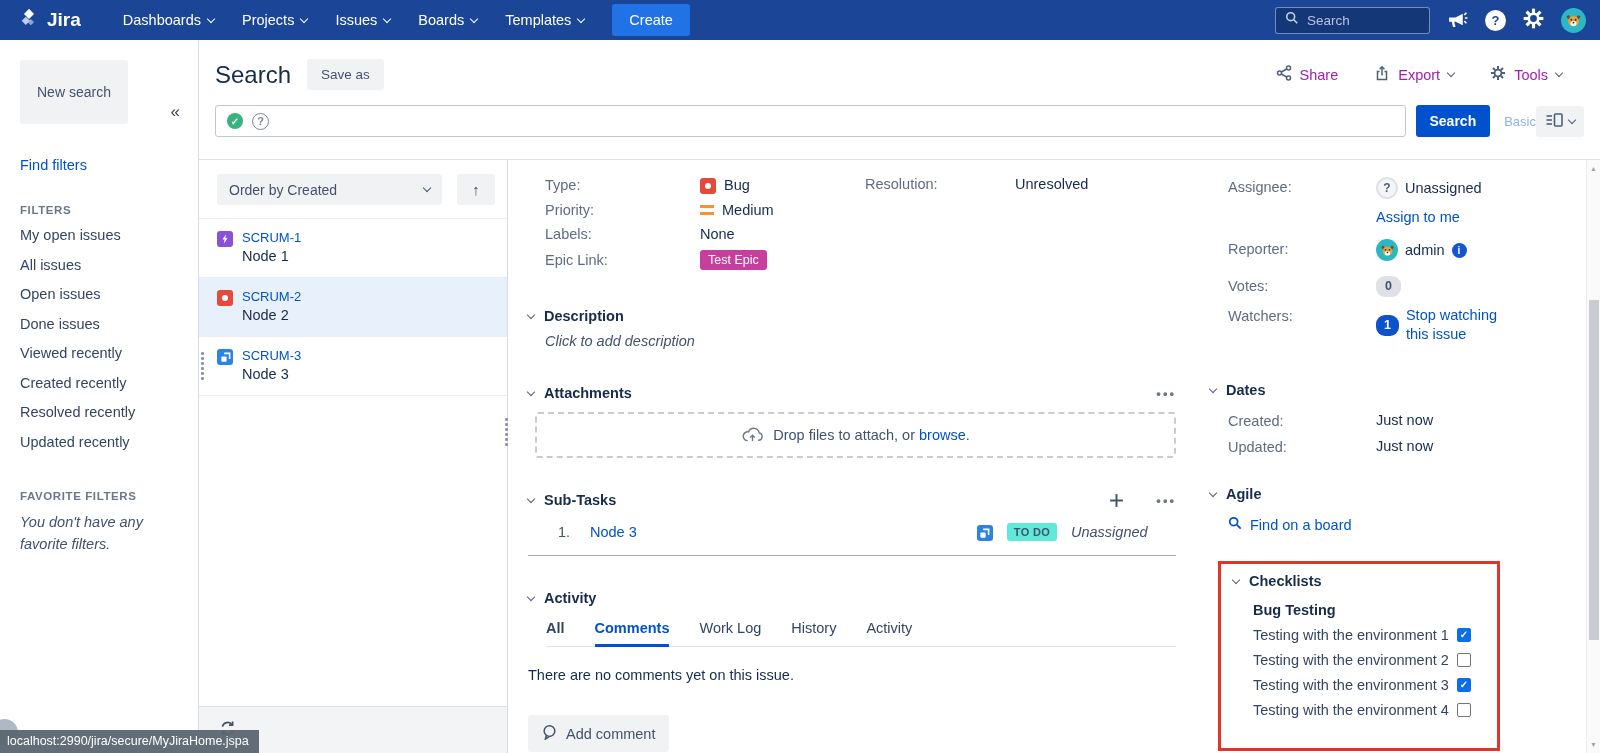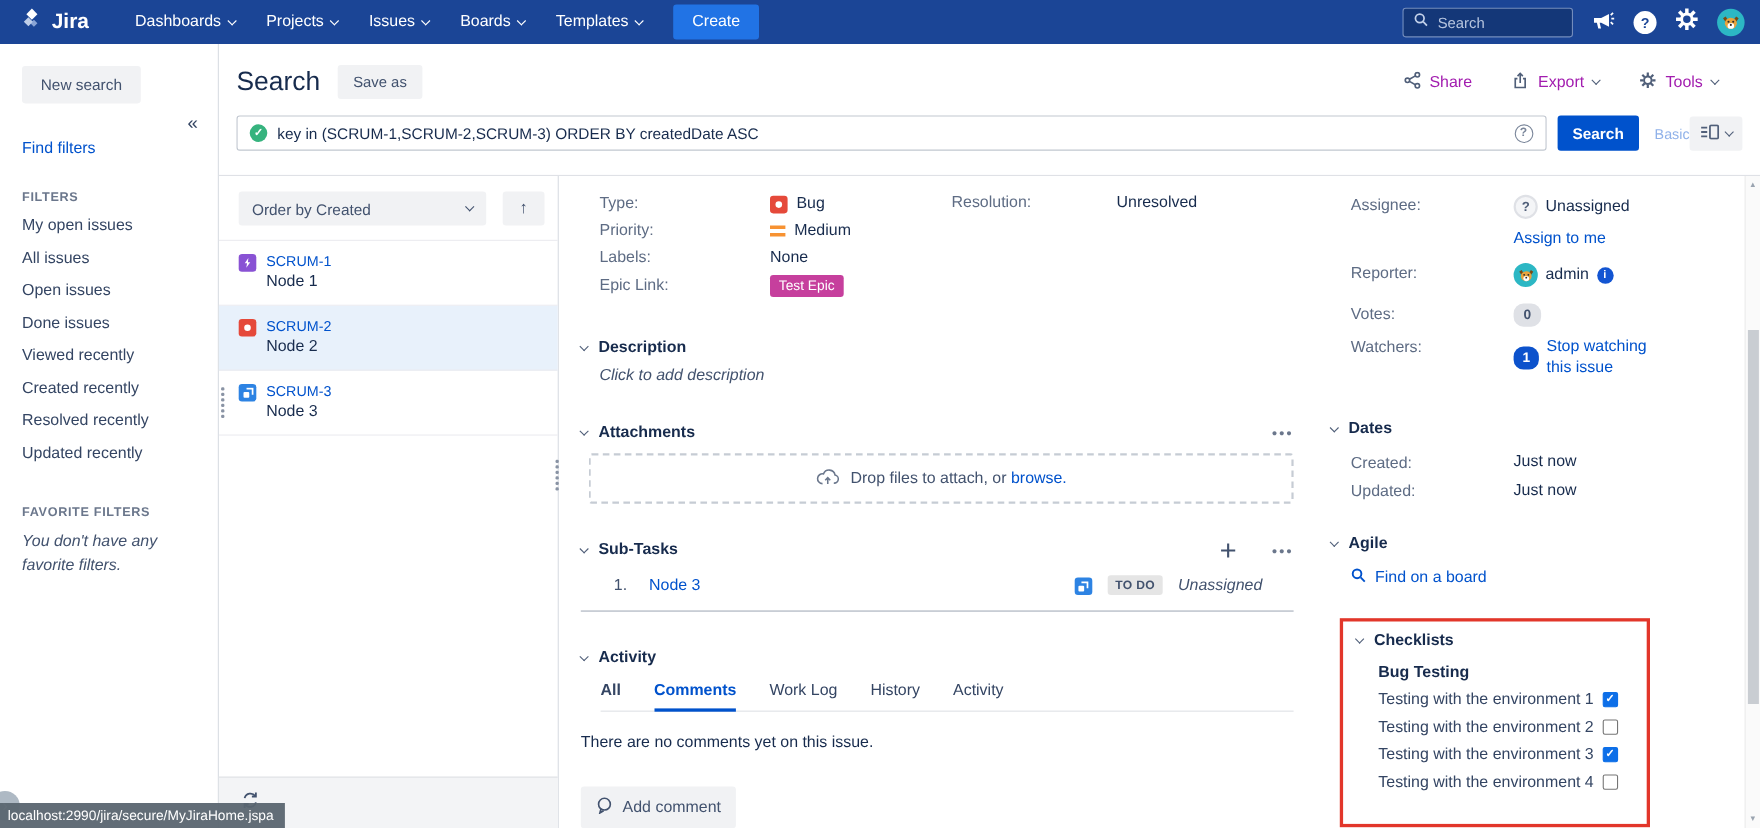--- a/index.html
+++ b/index.html
@@ -15,21 +15,21 @@
   .nav-right { margin-left:auto; display:flex; align-items:center; gap:17px; }
   .nav-search { display:flex; align-items:center; gap:8px; width:155px; height:27px; background:rgba(9,30,66,0.35); border:1px solid rgba(166,187,225,0.65); border-radius:3px; padding:0 9px; }
   .nav-search input { background:transparent; border:none; outline:none; color:#e5ebf5; font-size:13.5px; width:110px; font-family:inherit; }
   .nav-search input::placeholder { color:#b6c4de; }
   .help-circle { width:21px; height:21px; border-radius:50%; background:#fff; color:#1b4596; font-size:13px; font-weight:bold; display:flex; align-items:center; justify-content:center; cursor:pointer; }
   .avatar { width:25px; height:25px; border-radius:50%; background:#2cb7c4; display:flex; align-items:center; justify-content:center; overflow:hidden; cursor:pointer; flex:none; }
 
   
   .app { display:flex; height:713px; }
   .sidebar { width:199px; border-right:1px solid #d9dde3; padding:20px 0 0 20px; position:relative; flex:none; }
-  .new-search { display:inline-block; background:#f1f2f4; color:#42526e; font-size:14px; padding:9px 17px; border-radius:3px; border:none; font-family:inherit; cursor:pointer; }
+  .new-search { display:inline-block; background:#f1f2f4; color:#42526e; font-size:14px; padding:24px 17px; border-radius:3px; border:none; font-family:inherit; cursor:pointer; }
   .collapse { position:absolute; right:18px; top:62px; color:#344563; font-size:17px; cursor:pointer; }
   .find-filters { display:block; margin-top:33px; color:#0052cc; font-size:14.5px; text-decoration:none; }
   .side-head { margin-top:31px; font-size:11.5px; letter-spacing:.6px; color:#6b778c; font-weight:bold; }
   .side-list { list-style:none; margin-top:5px; }
   .side-list li { color:#344563; font-size:14.5px; line-height:29.5px; cursor:pointer; }
   .fav-empty { margin-top:9px; font-style:italic; color:#42526e; font-size:14.5px; line-height:22px; width:150px; }
 
   .main { flex:1; display:flex; flex-direction:column; min-width:0; }
   .main-header { height:120px; border-bottom:1px solid #dfe1e6; padding:0 16px; flex:none; }
   .title-row { display:flex; align-items:center; gap:16px; padding-top:19px; }
@@ -76,21 +76,21 @@
   .sec-head { display:flex; align-items:center; gap:10px; font-size:14.5px; font-weight:bold; color:#172b4d; }
   .sec-chev { width:6px; height:6px; border-right:1.8px solid #505f79; border-bottom:1.8px solid #505f79; transform:rotate(45deg); margin-top:-3px; flex:none; cursor:pointer; }
   .meatball { margin-left:auto; color:#6b778c; font-size:13px; letter-spacing:2px; cursor:pointer; font-weight:bold; }
   .desc-placeholder { font-style:italic; color:#42526e; font-size:14.5px; margin:9px 0 0 17px; cursor:text; }
   .dropzone { margin:11px 0 0 7px; height:46px; border:2px dashed #c6ccd4; border-radius:3px; display:flex; align-items:center; justify-content:center; gap:9px; color:#42526e; font-size:14.5px; cursor:pointer; }
   .link { color:#0052cc; text-decoration:none; cursor:pointer; }
   .plus-ic { margin-left:auto; cursor:pointer; display:flex; }
   .sub-row { display:flex; align-items:center; margin:15px 0 0 30px; font-size:14.5px; }
   .sub-num { width:32px; color:#42526e; flex:none; }
   .sub-right { margin-left:auto; display:flex; align-items:center; gap:14px; }
-  .status-badge { background:#e5e5e5; color:#42526e; font-size:11px; font-weight:bold; padding:3px 7px; border-radius:3px; letter-spacing:.3px; }
+  .status-badge { background:#5eead4; color:#42526e; font-size:11px; font-weight:bold; padding:3px 7px; border-radius:3px; letter-spacing:.3px; }
   .sub-assignee { font-style:italic; color:#42526e; width:105px; }
   .sub-divider { border-bottom:1px solid #a5adba; margin-top:14px; }
   .tabs { display:flex; gap:30px; margin:14px 0 0 18px; border-bottom:1px solid #dfe1e6; font-size:14.5px; color:#344563; }
   .tab { padding-bottom:8px; cursor:pointer; }
   .tab.first { font-weight:bold; }
   .tab.active { color:#0052cc; font-weight:bold; border-bottom:3px solid #0052cc; margin-bottom:-1px; }
   .no-comments { margin-top:20px; font-size:14.5px; color:#172b4d; }
   .add-comment { margin-top:32px; display:inline-flex; align-items:center; gap:9px; background:#f1f2f4; border:none; border-radius:3px; color:#42526e; font-size:14.5px; font-family:inherit; padding:9px 14px; cursor:pointer; }
 
   
@@ -268,21 +268,20 @@
                   <circle cx="8" cy="8" r="3.4" fill="#fff" stroke="#505f79" stroke-width="1.8"></circle>
                 </svg></span>
             <span>Tools</span>
             <i class="chev" style="color:#505f79"></i>
           </div>
         </div>
       </div>
       <div class="query-row">
         <div class="query-box">
           <span class="okcheck">✓</span>
-          <span class="query-text">key in (SCRUM-1,SCRUM-2,SCRUM-3) ORDER BY createdDate ASC</span>
           <span class="qmark">?</span>
         </div>
         <button class="search-btn">Search</button>
         <a class="basic-link">Basic</a>
         <button class="view-toggle">
           <span><svg width="17" height="14" viewBox="0 0 17 14">
                 <g stroke="#505f79" stroke-width="1.6">
                   <line x1="0.5" y1="3" x2="6" y2="3"></line>
                   <line x1="0.5" y1="7" x2="6" y2="7"></line>
                   <line x1="0.5" y1="11" x2="6" y2="11"></line>

